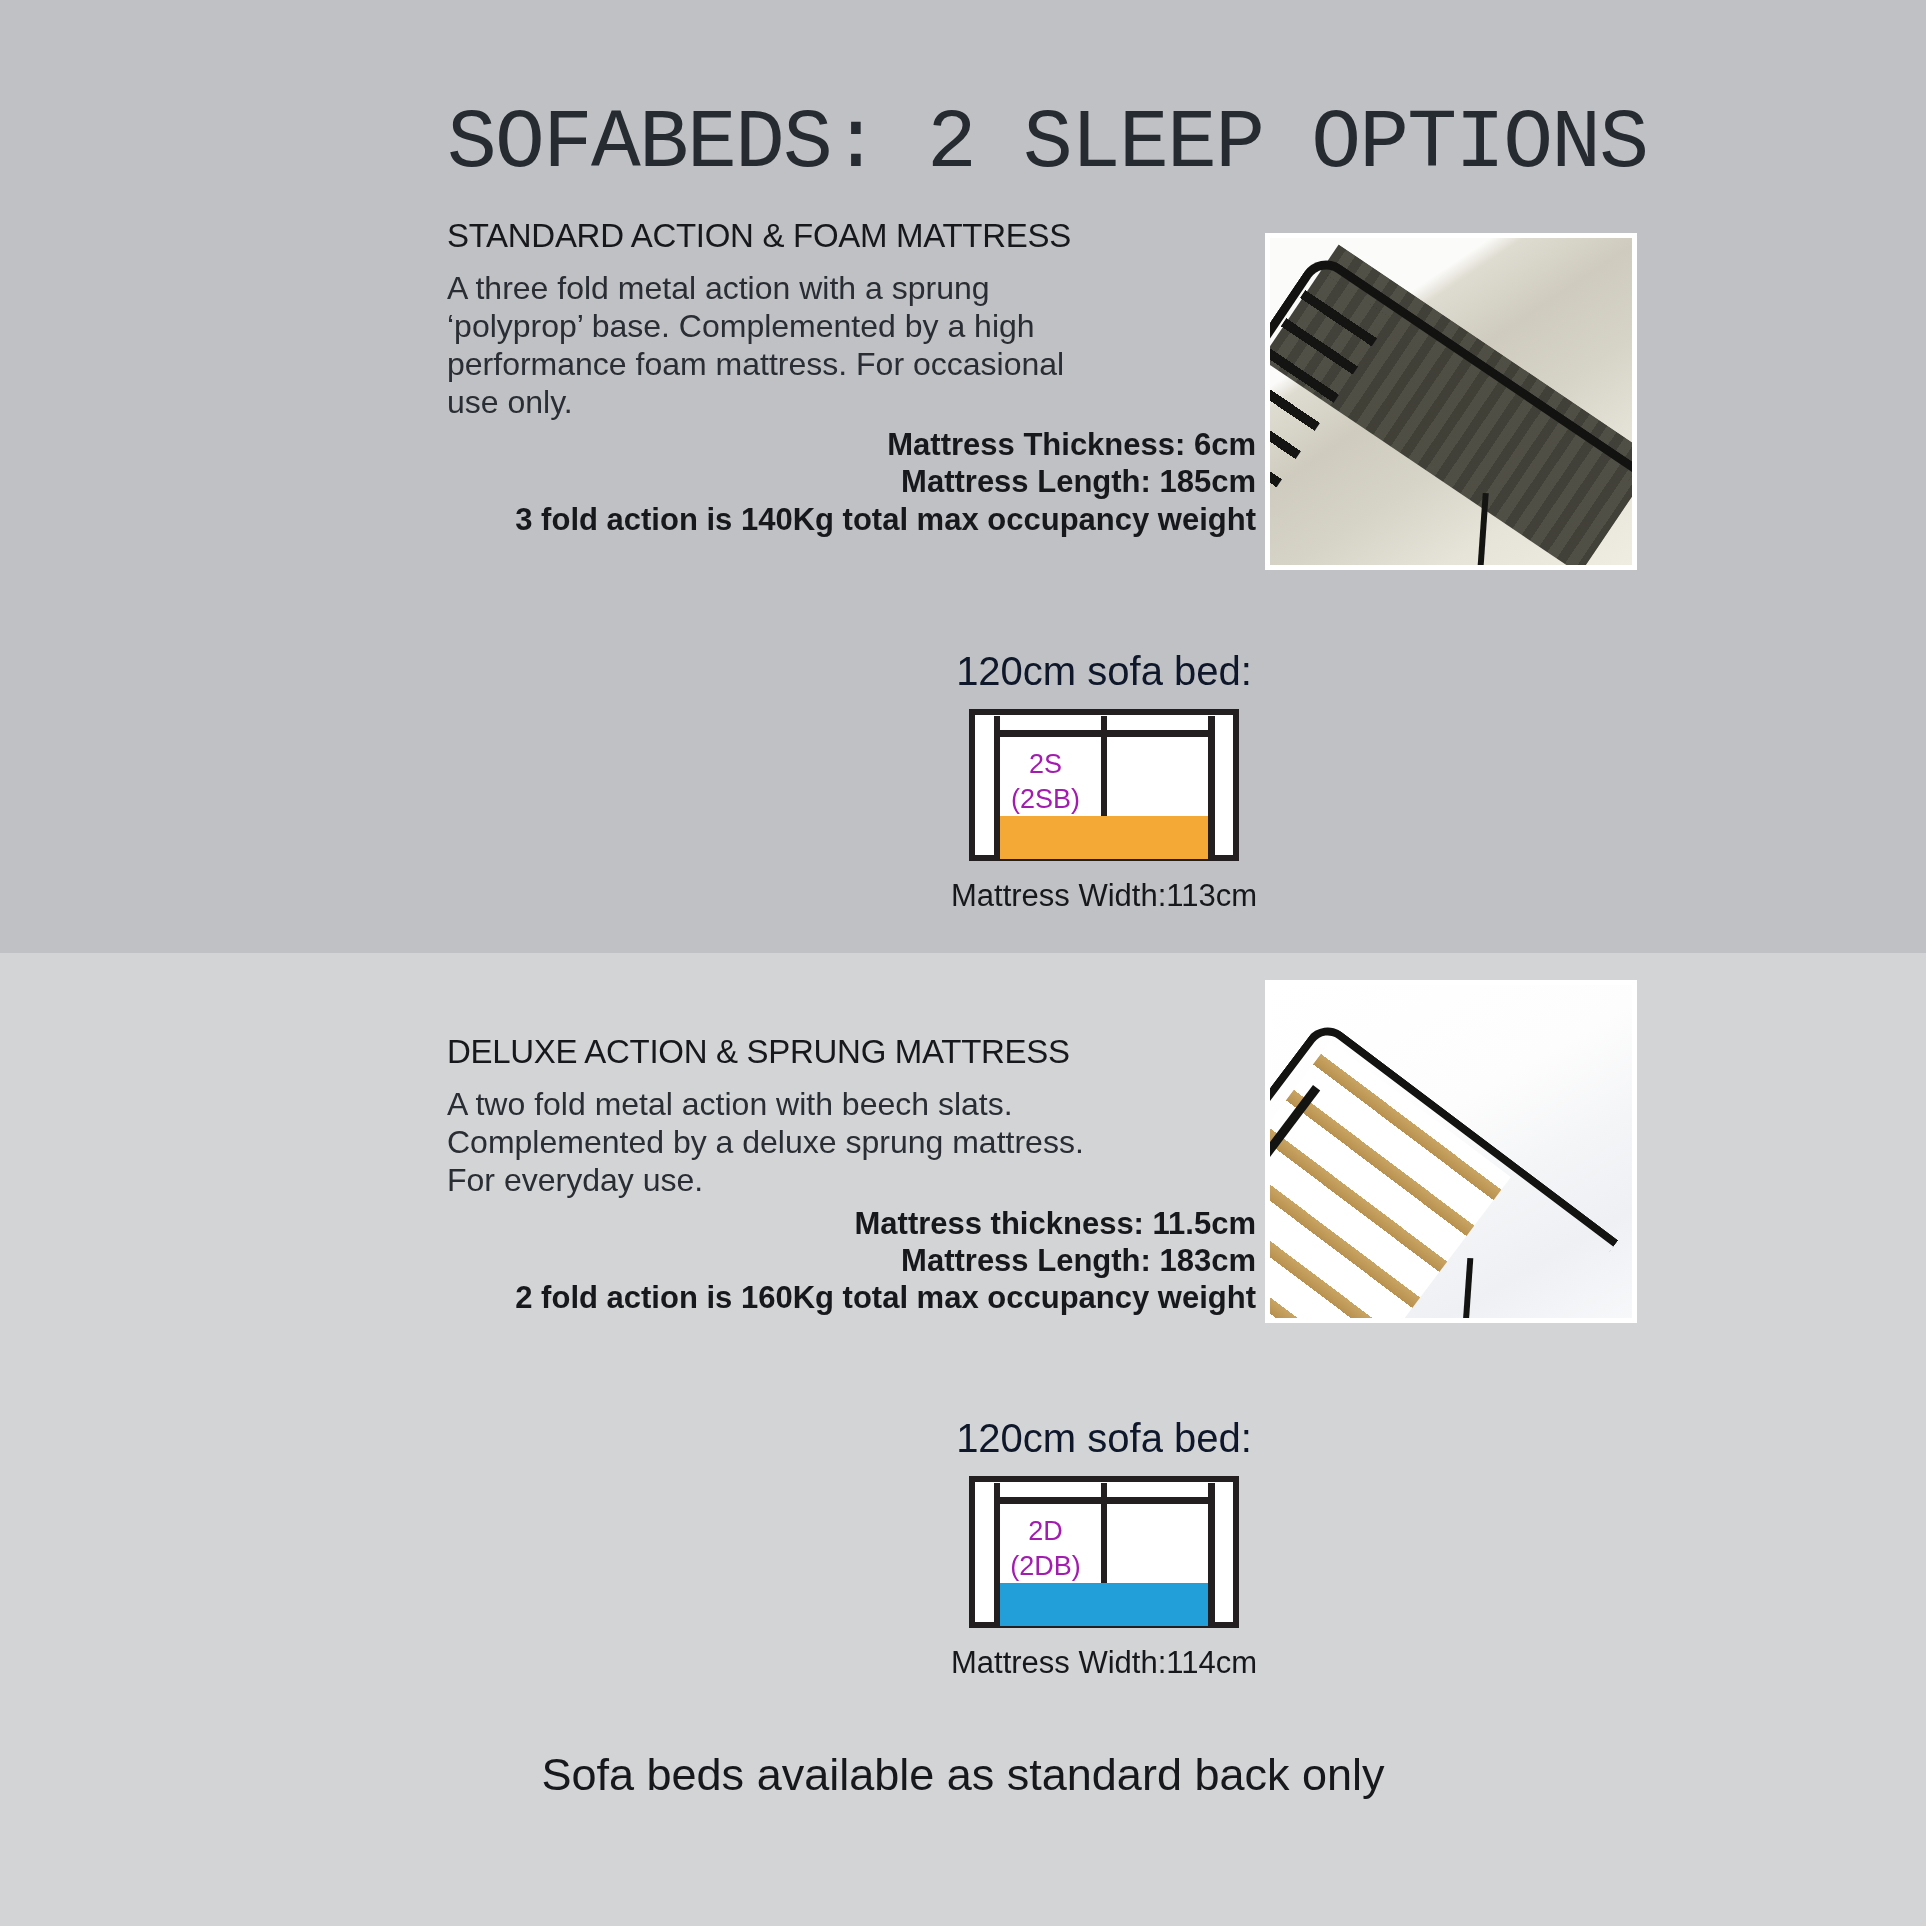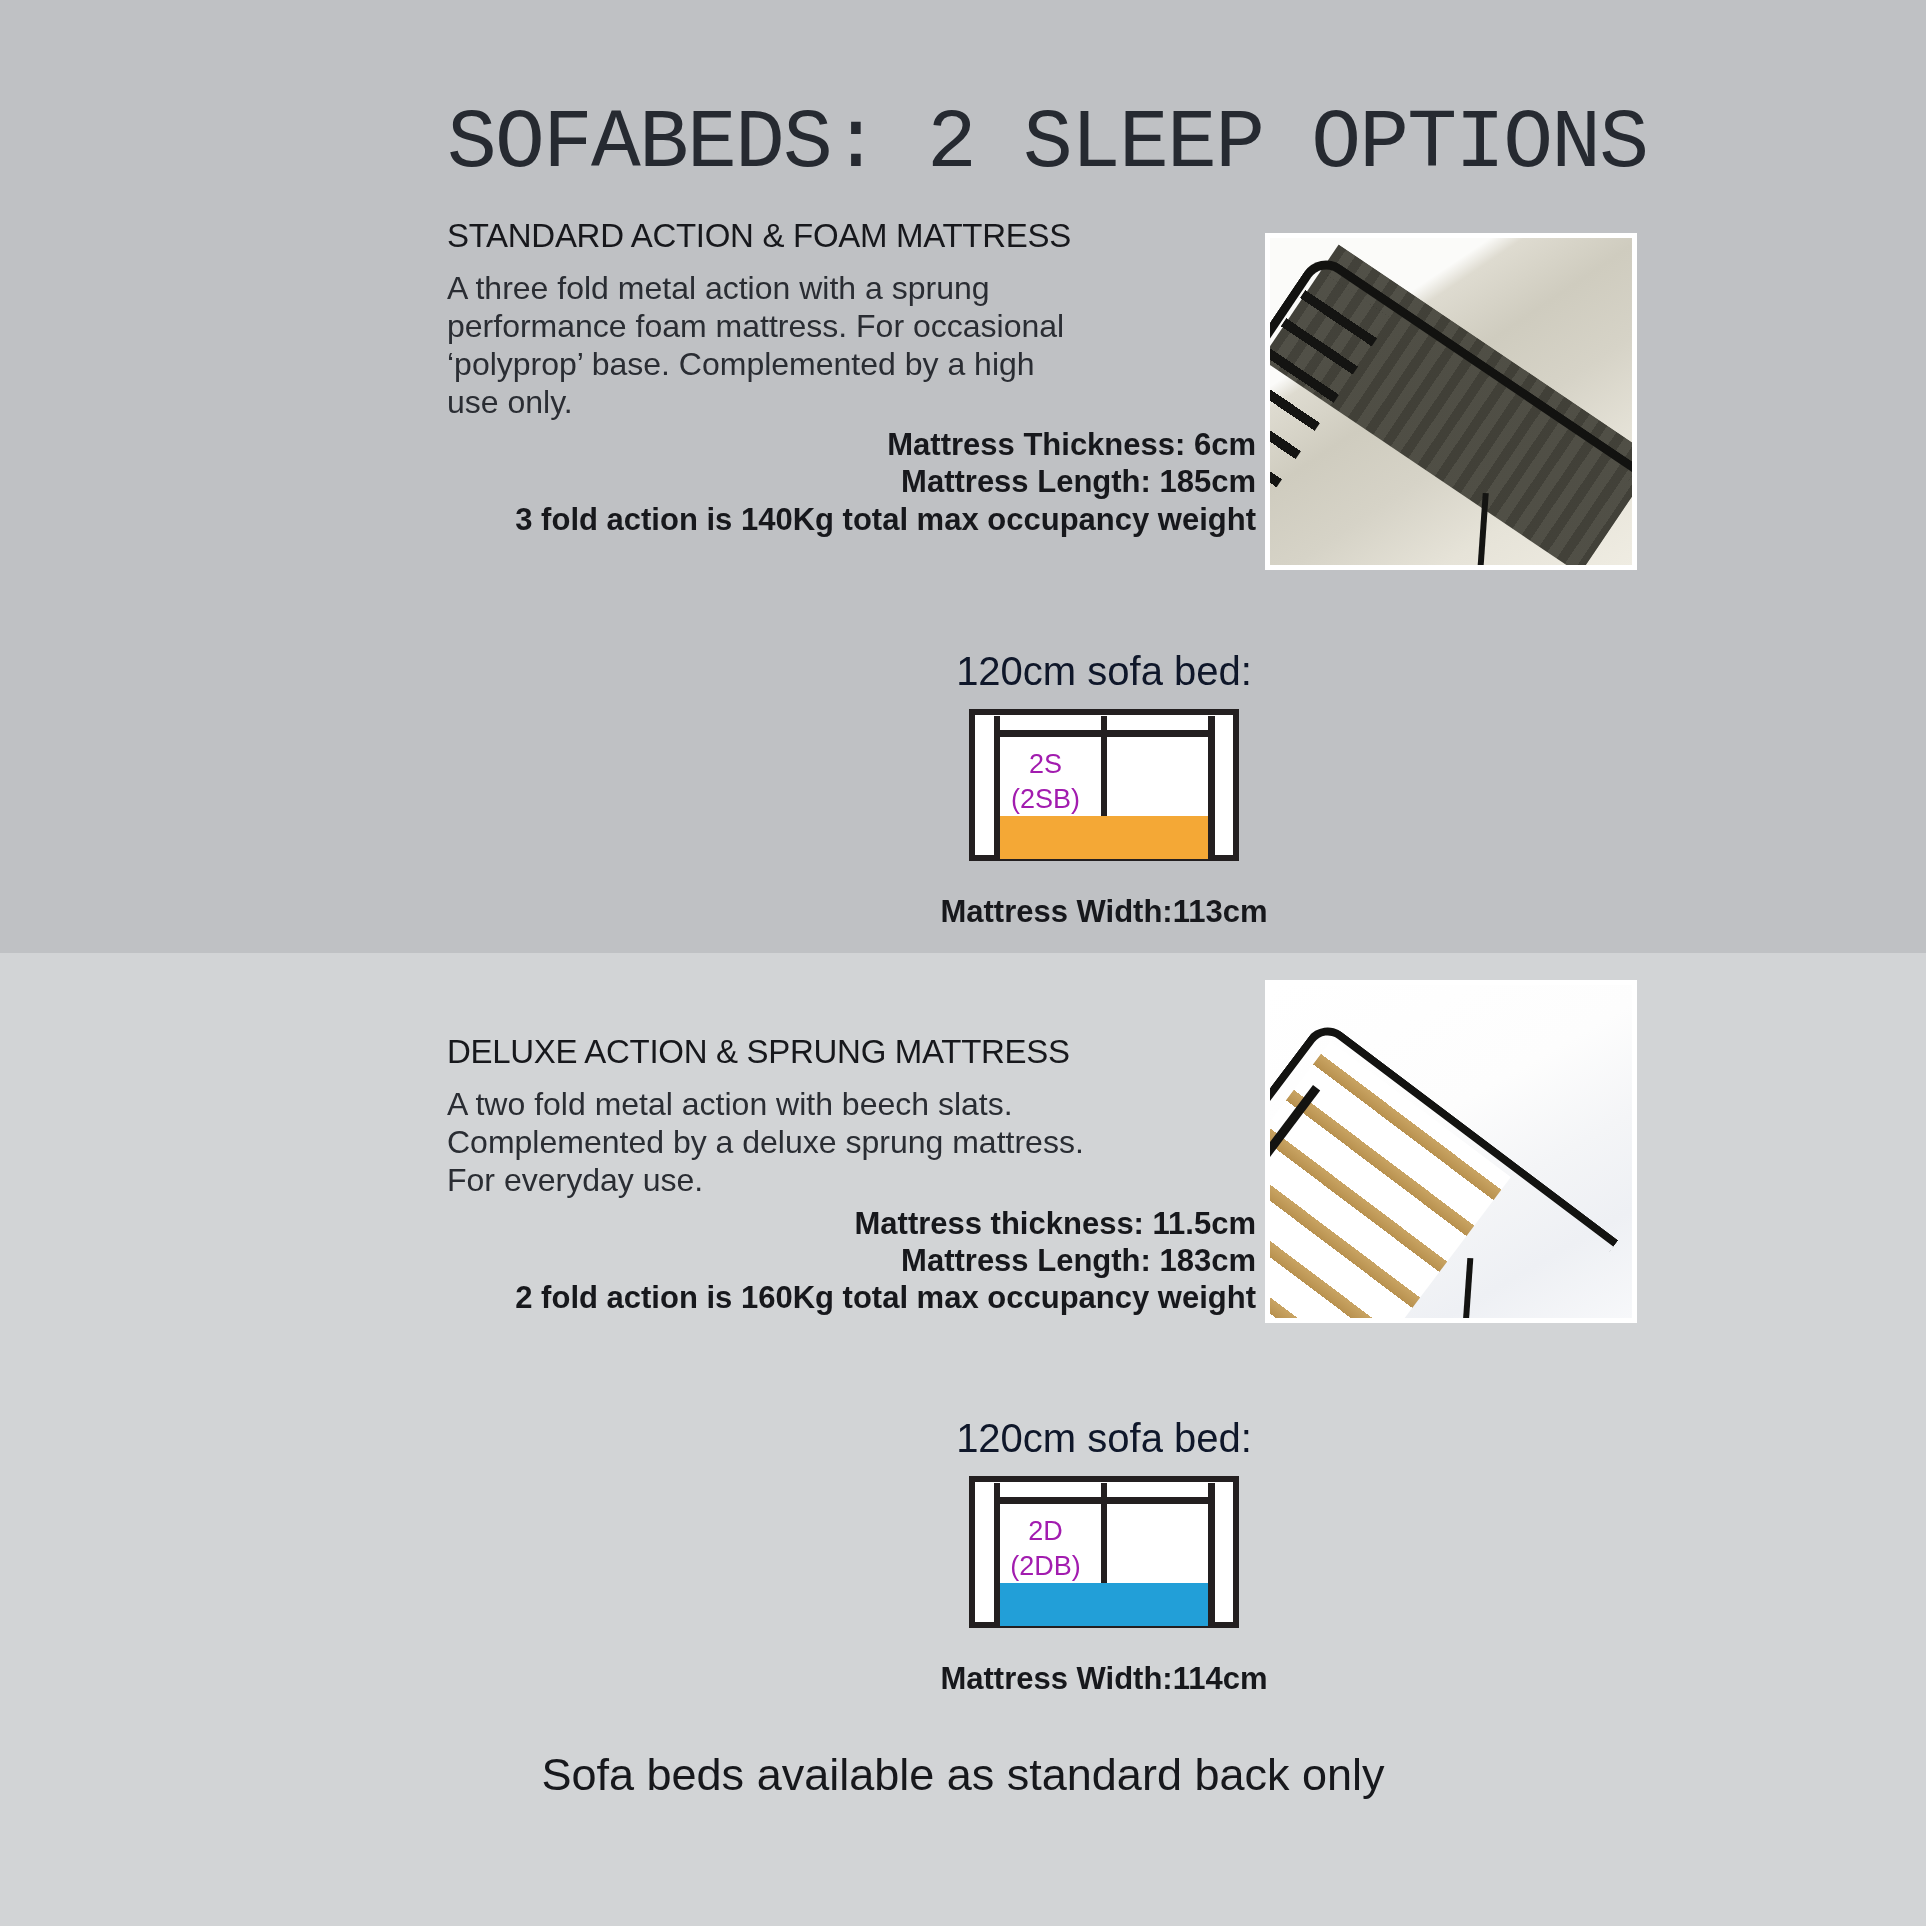--- a/index.html
+++ b/index.html
@@ -269,23 +269,23 @@
     top: 38px;
     width: 91px;
     text-align: center;
     font-size: 27px;
     line-height: 1.28;
     color: #a21caf;
     z-index: 3;
   }
   .sofa .labels span { display: block; }
   .diagram-width {
-    margin-top: 33px;
+    margin-top: 17px;
     font-size: 31px;
-    font-weight: bold;
+    font-weight: normal;
     color: #17181c;
     white-space: nowrap;
   }
 
   
   .footer-note {
     position: absolute;
     left: 0;
     top: 1749px;
     width: 1926px;
@@ -303,22 +303,22 @@
 
   <div class="band-top" style="background: rgb(191, 193, 196);"></div>
   <div class="band-bottom" style="background: rgb(210, 212, 214);"></div>
 
   <div class="main-title">SOFABEDS: 2 SLEEP OPTIONS</div>
 
   <div class="section" style="top:219px;">
     <div class="sec-heading">STANDARD ACTION &amp; FOAM MATTRESS</div>
     <div class="sec-body">
       <span class="ln">A three fold metal action with a sprung</span>
+      <span class="ln">‘polyprop’ base. Complemented by a high</span>
       <span class="ln">performance foam mattress. For occasional</span>
-      <span class="ln">‘polyprop’ base. Complemented by a high</span>
       <span class="ln">use only.</span>
     </div>
     <div class="sec-specs">
       <span class="ln">Mattress Thickness: 6cm</span>
       <span class="ln">Mattress Length: 185cm</span>
       <span class="ln">3 fold action is 140Kg total max occupancy weight</span>
     </div>
   </div>
 
   <div class="photo" style="left:1265px; top:233px; width:372px; height:337px;">

